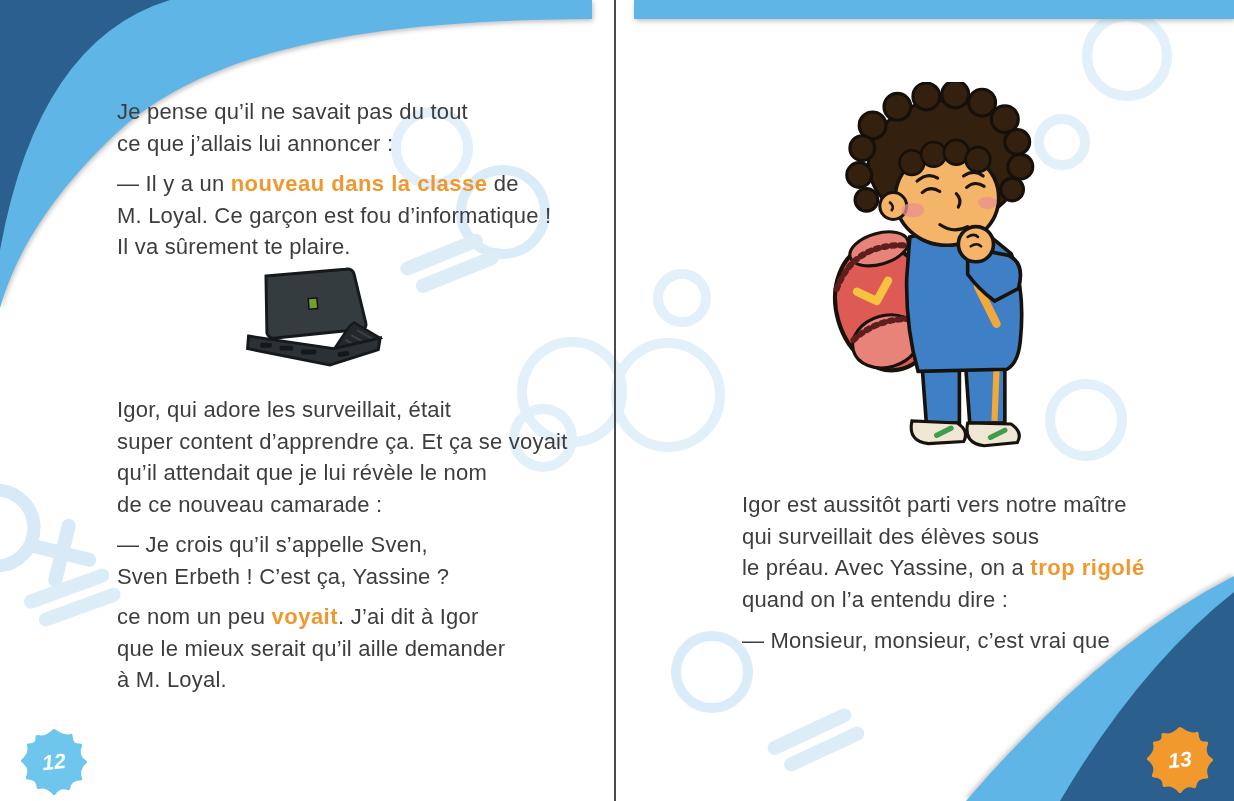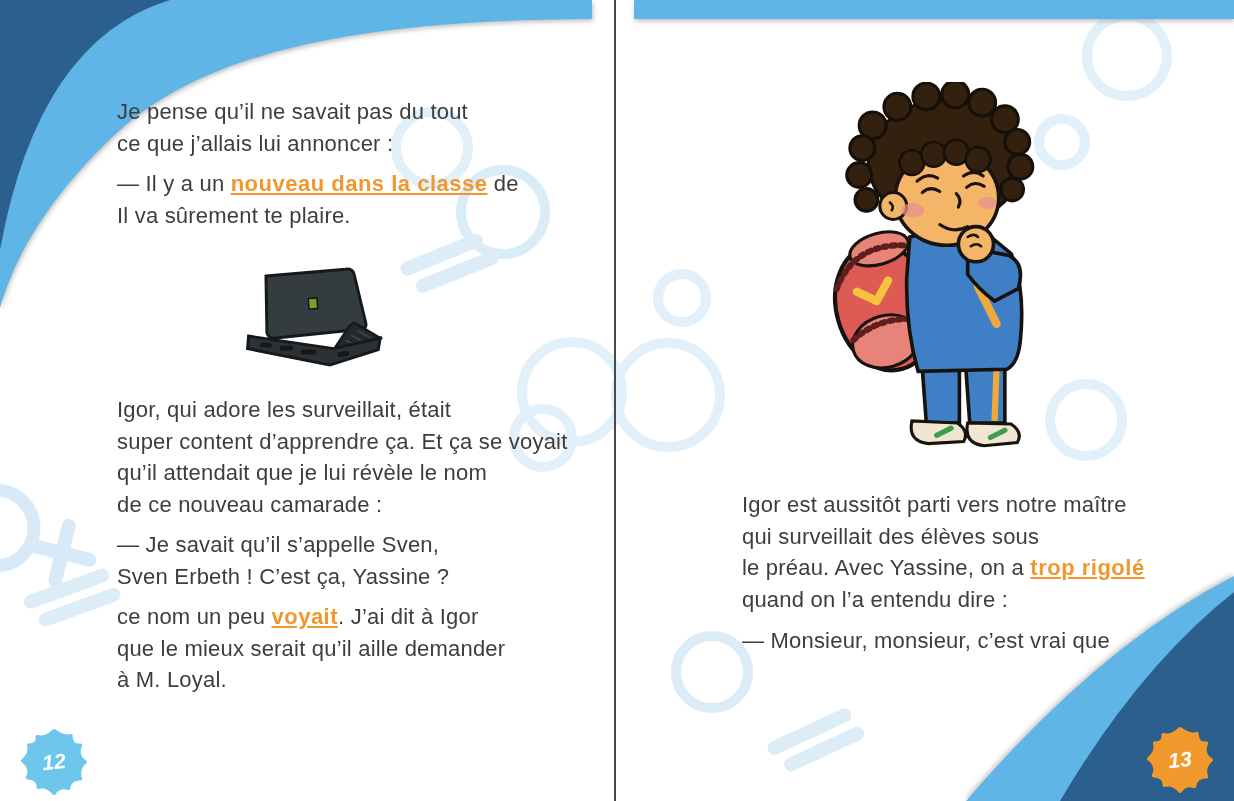--- a/index.html
+++ b/index.html
@@ -9,21 +9,21 @@
   }
   svg{display:block;}
   .abs{position:absolute;}
   
   .para{
     position:absolute;color:#3d3d3d;font-size:22px;line-height:31.5px;
     text-indent:20px;letter-spacing:.2px;width:500px;
   }
   .para .line{white-space:pre;}
   .para .line:first-child{}
-  .hl{color:#f0982e;font-weight:700;letter-spacing:.5px;text-decoration:underline;}
+  .hl{color:#f0982e;font-weight:700;letter-spacing:.5px;}
   
   .splat{position:absolute;width:72px;height:72px;}
   .splat .num{
     position:absolute;left:0;top:0;width:100%;height:100%;
     display:flex;align-items:center;justify-content:center;
     color:#ffffff;font-size:21px;font-weight:700;font-style:italic;
     transform:rotate(-6deg);
   }
   
   #decor-layer{left:0;top:0;z-index:1;}
@@ -89,30 +89,31 @@
   </svg>
 
   <div id="spine"></div>
 
   <div class="para content" style="left:97px;top:96px">
       <div class="line"><span>Je pense qu’il ne savait pas du tout</span></div>
       <div class="line"><span>ce que j’allais lui annoncer :</span></div>
     </div>
   <div class="para content" style="left:97px;top:168px">
       <div class="line"><span>— Il y a un </span><span class="hl">nouveau dans la classe</span><span> de</span></div>
+      <div class="line"><span>M. Loyal. Ce garçon est fou d’informatique !</span></div>
       <div class="line"><span>Il va sûrement te plaire.</span></div>
     </div>
   <div class="para content" style="left:97px;top:394px">
       <div class="line"><span>Igor, qui adore les surveillait, était</span></div>
       <div class="line"><span>super content d’apprendre ça. Et ça se voyait</span></div>
       <div class="line"><span>qu’il attendait que je lui révèle le nom</span></div>
       <div class="line"><span>de ce nouveau camarade :</span></div>
     </div>
   <div class="para content" style="left:97px;top:529px">
-      <div class="line"><span>— Je savait qu’il s’appelle Sven,</span></div>
+      <div class="line"><span>— Je crois qu’il s’appelle Sven,</span></div>
       <div class="line"><span>Sven Erbeth ! C’est ça, Yassine ?</span></div>
     </div>
   <div class="para content" style="left:97px;top:601px">
       <div class="line"><span>ce nom un peu </span><span class="hl">voyait</span><span>. J’ai dit à Igor</span></div>
       <div class="line"><span>que le mieux serait qu’il aille demander</span></div>
       <div class="line"><span>à M. Loyal.</span></div>
     </div>
 
   <svg class="abs content" style="left:233px;top:266px" width="155" height="112" viewBox="0 0 160 115">
 

